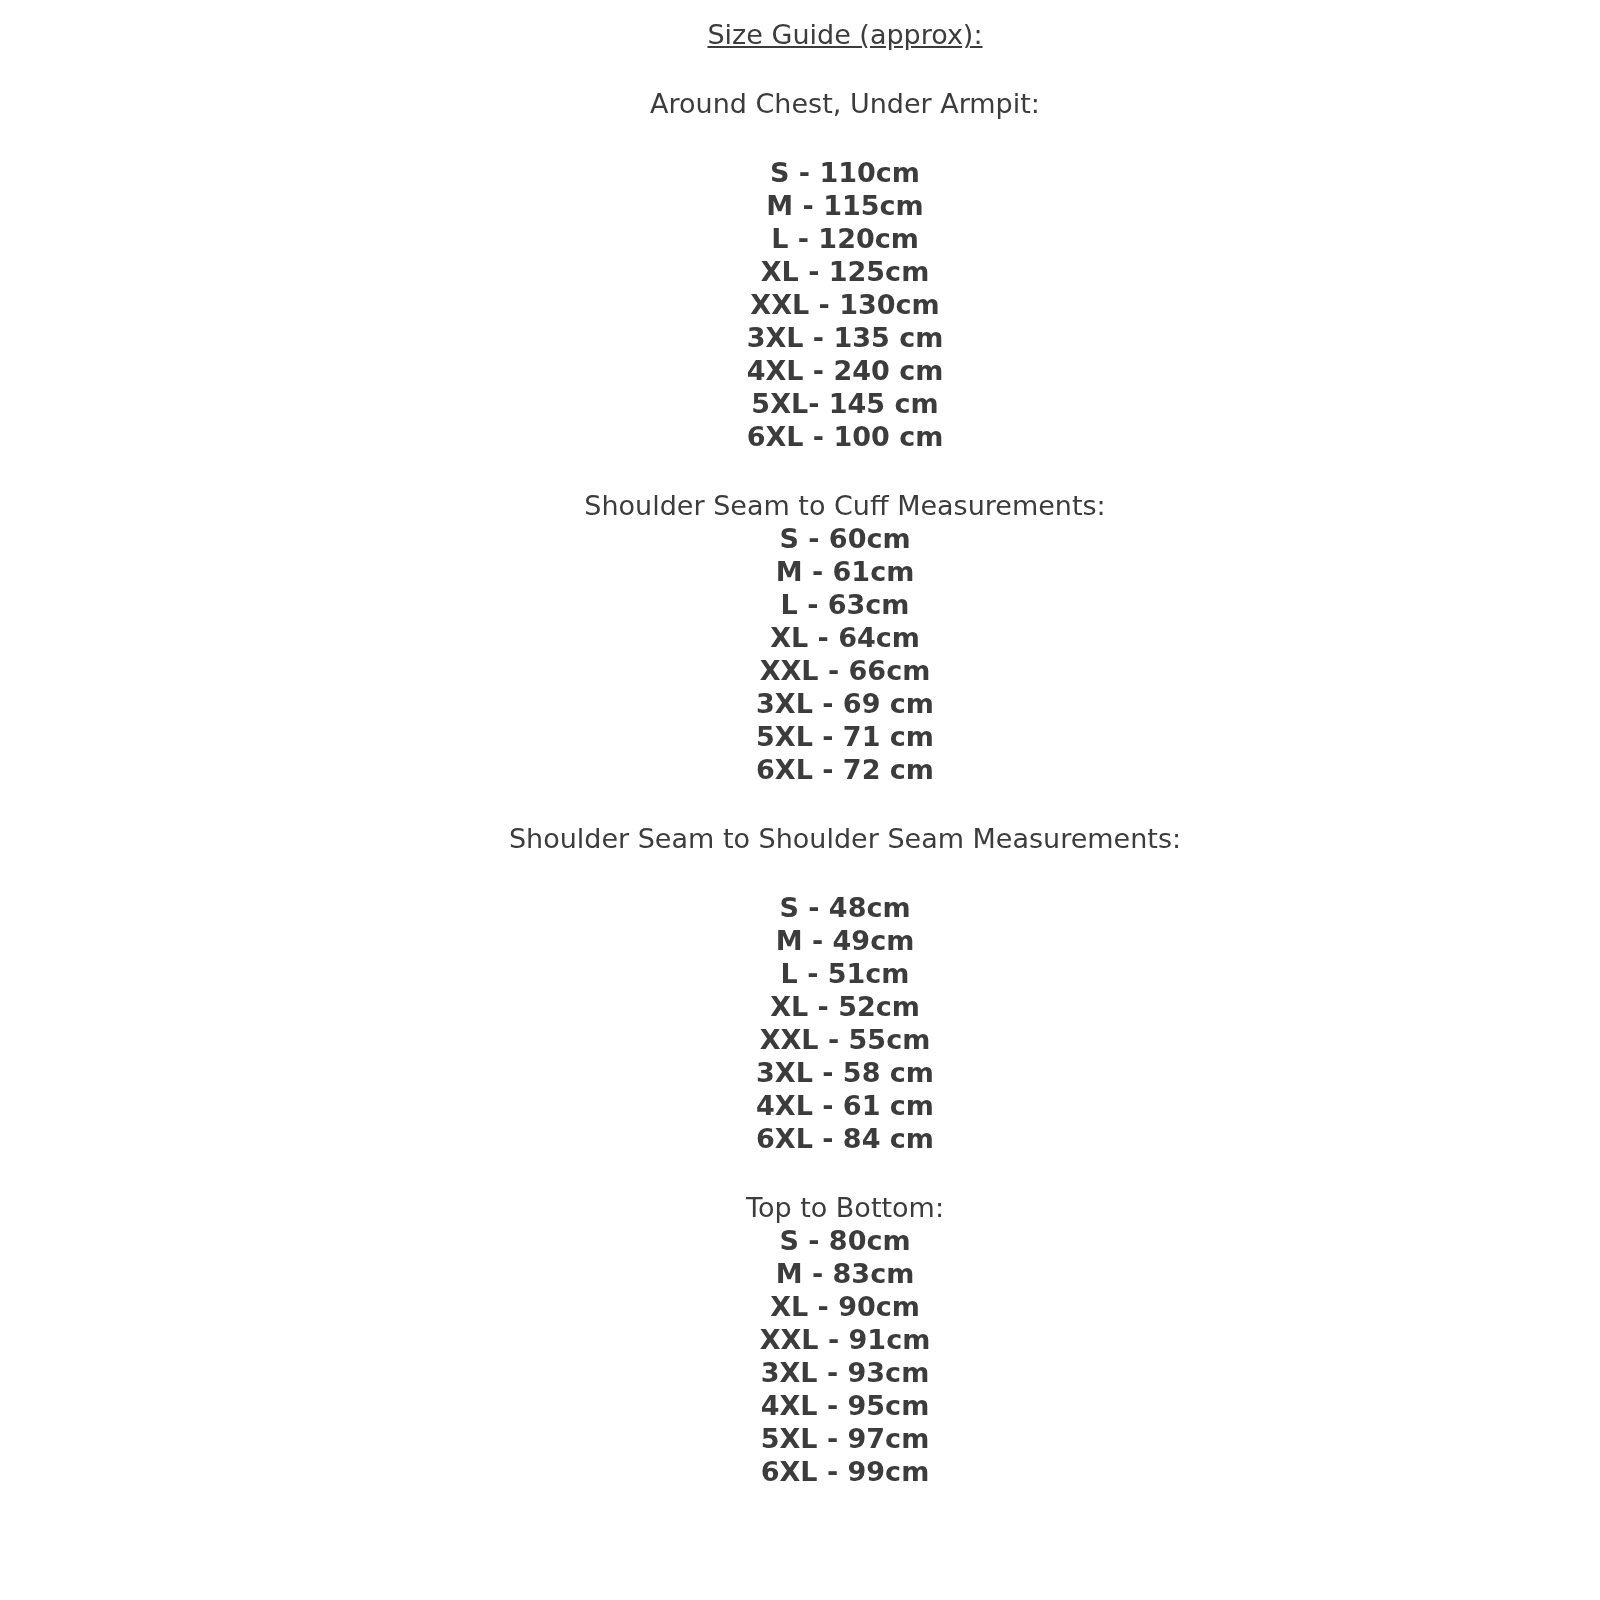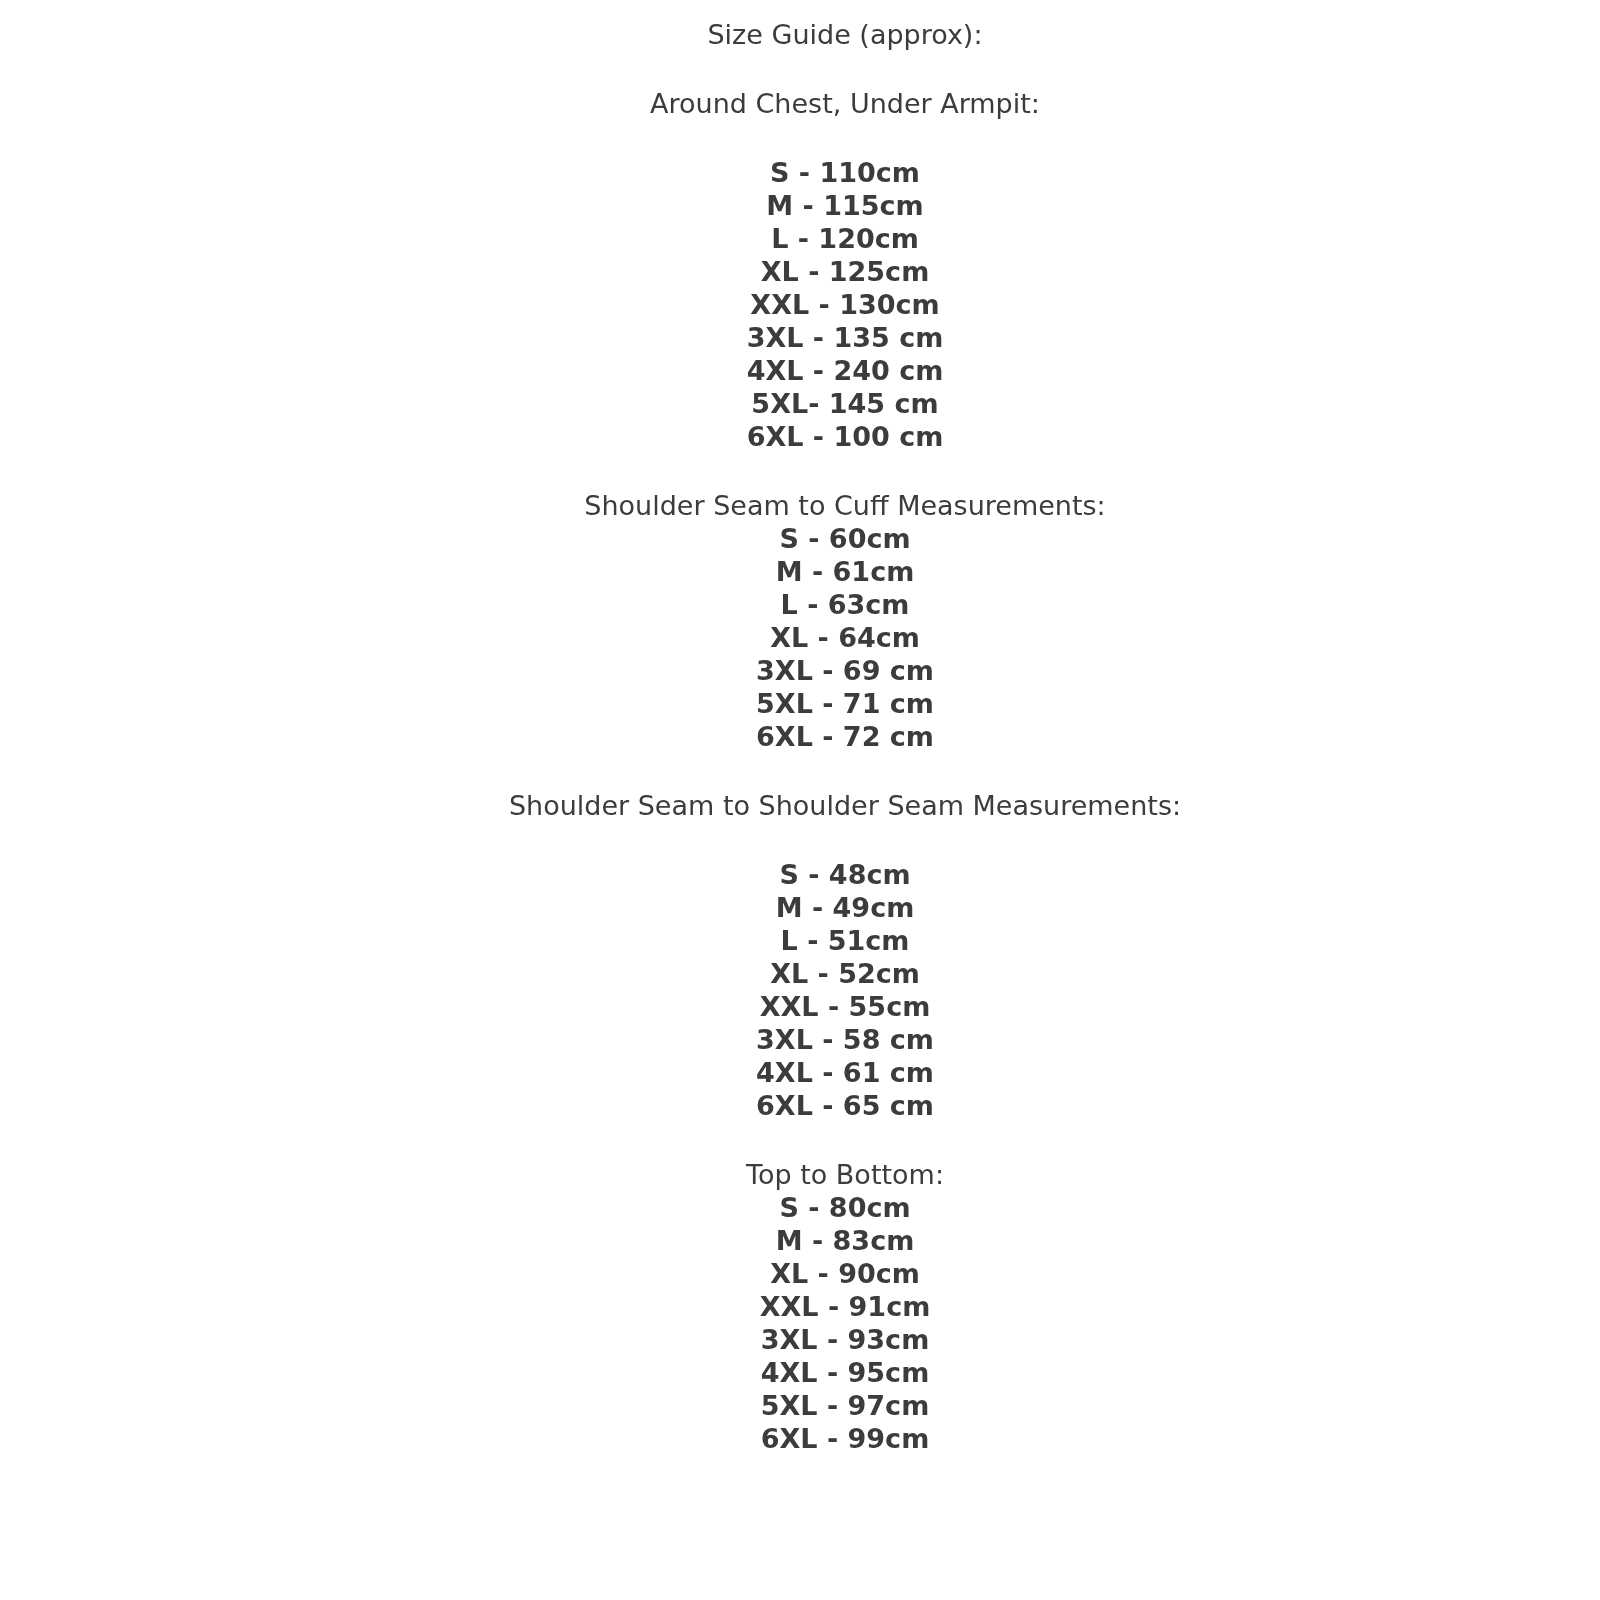--- a/index.html
+++ b/index.html
@@ -24,20 +24,21 @@
     line-height: 33px;
     font-weight: 700;
     white-space: pre;
   }
   h1.line, h2.line {
     margin: 0;
     font-size: 27px;
     font-weight: 400;
   }
   .title {
+    text-decoration: underline;
   }
   .gap {
     height: 36px;
   }
 </style>
 </head>
 <body style="color: rgb(60, 60, 60); background: rgb(255, 255, 255);">
 
 <div class="page">
 
@@ -59,38 +60,39 @@
   </section>
 
   <div class="gap"></div>
 
   <section>
     <h2 class="line">Shoulder Seam to Cuff Measurements:</h2>
     <div class="line">S - 60cm</div>
     <div class="line">M - 61cm</div>
     <div class="line">L - 63cm</div>
     <div class="line">XL - 64cm</div>
+    <div class="line">XXL - 66cm</div>
     <div class="line">3XL - 69 cm</div>
     <div class="line">5XL - 71 cm</div>
     <div class="line">6XL - 72 cm</div>
   </section>
 
   <div class="gap"></div>
 
   <section>
     <h2 class="line">Shoulder Seam to Shoulder Seam Measurements:</h2>
     <div class="gap"></div>
     <div class="line">S - 48cm</div>
     <div class="line">M - 49cm</div>
     <div class="line">L - 51cm</div>
     <div class="line">XL - 52cm</div>
     <div class="line">XXL - 55cm</div>
     <div class="line">3XL - 58 cm</div>
     <div class="line">4XL - 61 cm</div>
-    <div class="line">6XL - 65 cm</div>
+    <div class="line">6XL - 84 cm</div>
   </section>
 
   <div class="gap"></div>
 
   <section>
     <h2 class="line">Top to Bottom:</h2>
     <div class="line">S - 80cm</div>
     <div class="line">M - 83cm</div>
     <div class="line">XL - 90cm</div>
     <div class="line">XXL - 91cm</div>

